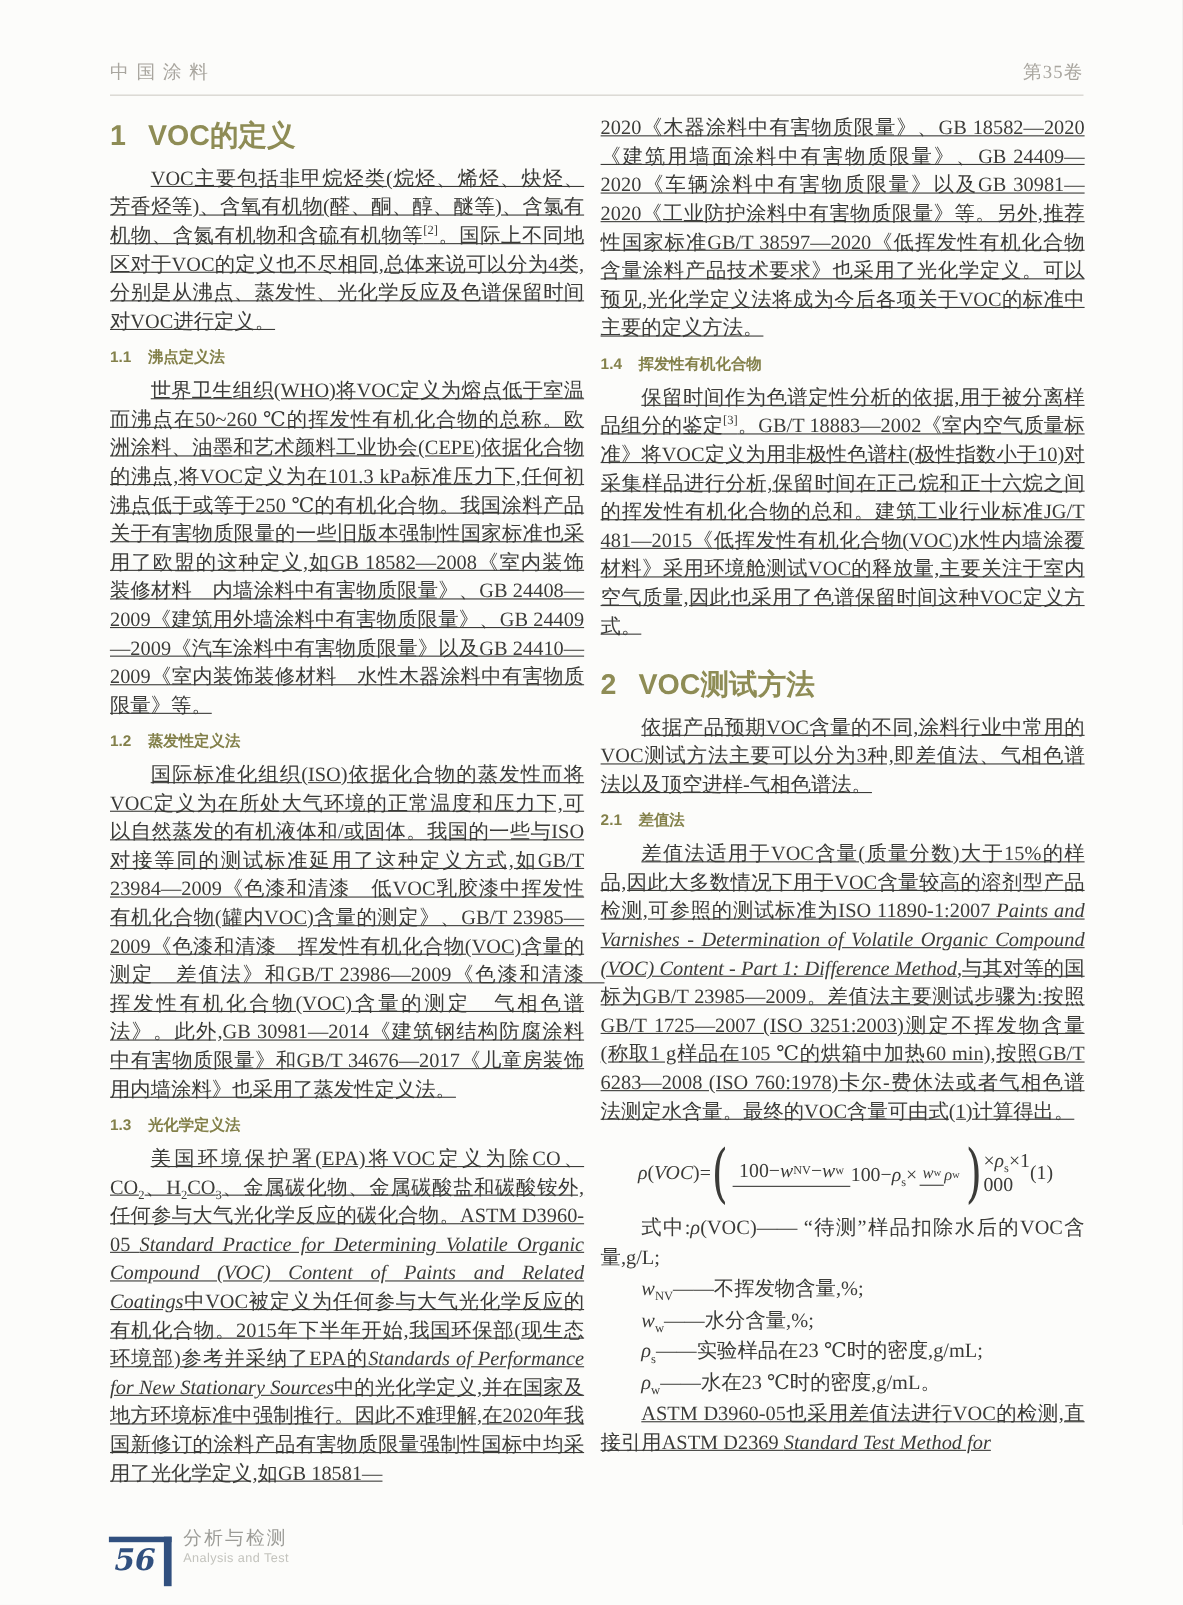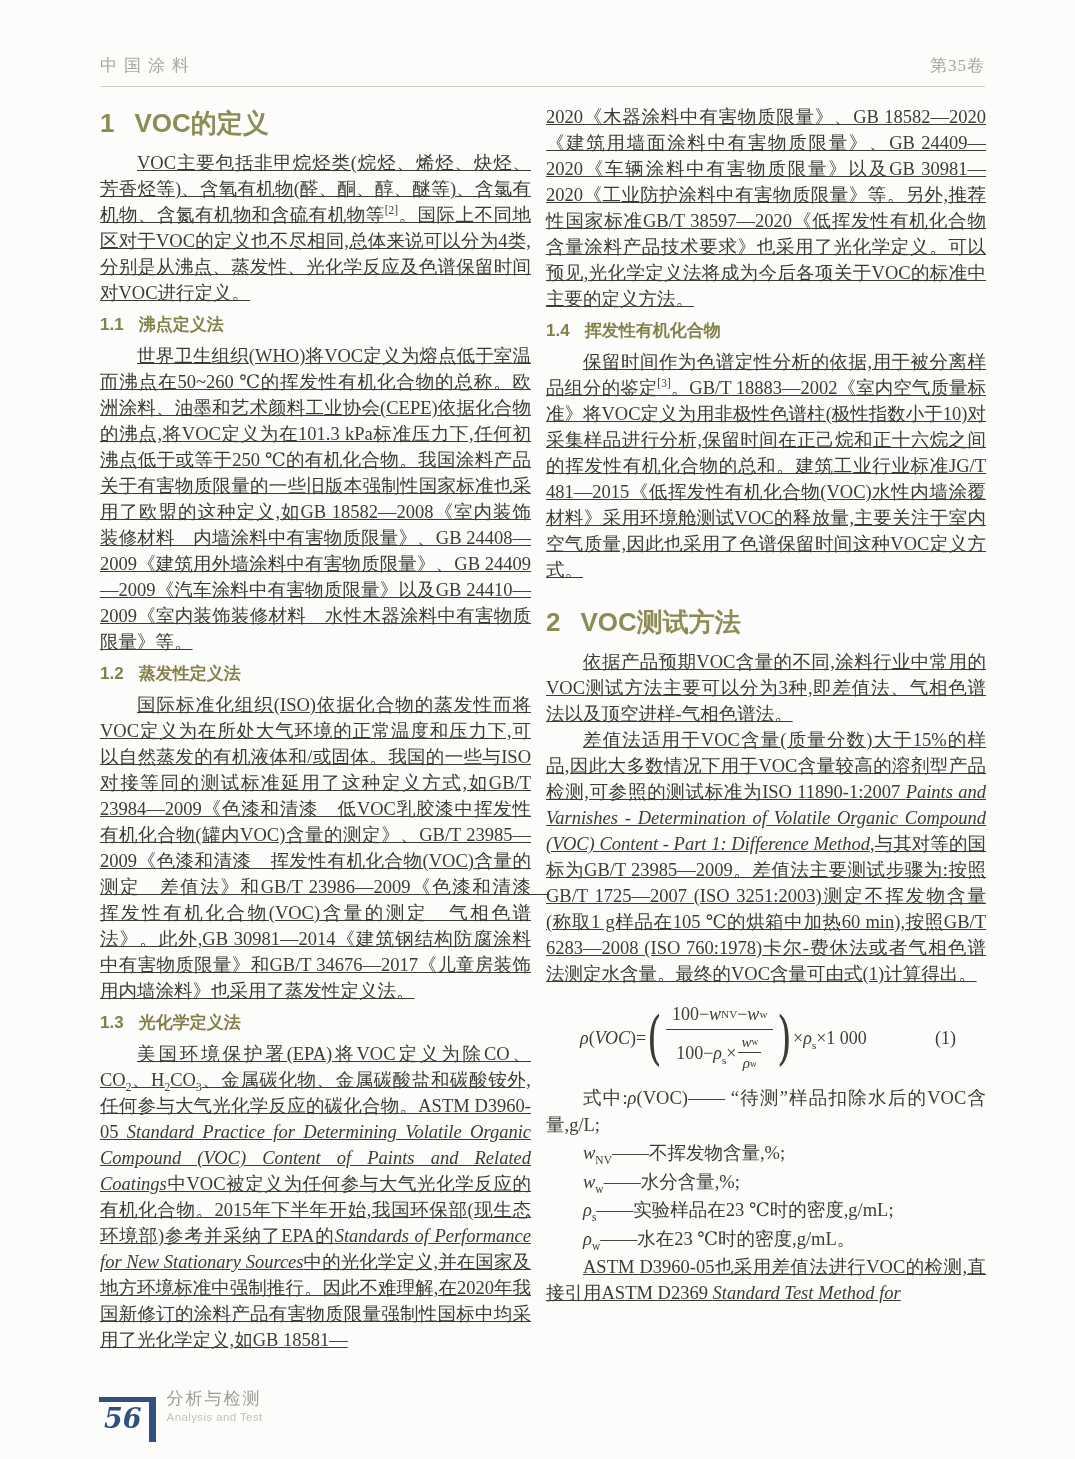--- a/index.html
+++ b/index.html
@@ -27,42 +27,42 @@
   h2.sec{
     margin:2px 0 10px;display:flex;align-items:baseline;
     font-family:"Liberation Sans","DejaVu Sans",sans-serif;
     font-size:26px;line-height:34px;font-weight:bold;color:#8e8c55;
   }
   h2.sec .sec-num{margin-right:20px;}
   h2.sec.mt{margin-top:22px;}
   h3.subsec{
     margin:5px 0 5px;display:flex;align-items:baseline;
     font-family:"Liberation Sans","DejaVu Sans",sans-serif;
-    font-size:17px;line-height:27px;font-weight:bold;color:#83804a;
+    font-size:14px;line-height:27px;font-weight:bold;color:#83804a;
   }
   h3.subsec .sec-num{margin-right:15px;}
 
   .para{margin:0;text-indent:2em;text-decoration:underline;}
   .para.no-indent{text-indent:0;}
   sup{font-size:0.62em;line-height:0;}
   sub{font-size:0.62em;line-height:0;}
   i{font-style:italic;}
 
   
   .equation{
     display:flex;align-items:center;
     margin:16px 0 12px;padding-left:34px;padding-right:30px;
     font-size:18px;line-height:1.25;text-indent:0;
   }
   .eq-body{display:inline-flex;align-items:center;}
   .paren{
     font-family:"DejaVu Serif",serif;font-weight:300;
     font-size:58px;line-height:0.9;transform:scaleX(0.65);margin:0 -3px;
   }
-  .frac{display:inline-flex;flex-direction:column;align-items:center;text-align:center;margin:0 3px;}
+  .frac{display:inline-flex;flex-direction:row;align-items:flex-end;text-align:center;margin:0 3px;}
   .frac .fnum{border-bottom:1.5px solid #3b3b38;padding:0 6px 3px;display:flex;justify-content:center;align-items:center;}
   .frac .fden{padding-top:3px;display:flex;justify-content:center;align-items:center;}
   .frac.inner{font-size:15px;margin:0 2px;}
   .frac.inner .fnum{border-bottom:1.2px solid #3b3b38;padding:0 3px 1px;}
   .frac.inner .fden{padding-top:1px;}
   .eq-number{margin-left:auto;}
 
   .where-line{margin:1px 0;text-indent:2em;line-height:27.5px;}
   .where-line.first{line-height:27px;}
 
@@ -125,20 +125,24 @@
       <span>挥发性有机化合物</span>
     </h3>
     <p class="para"><span>保留时间作为色谱定性分析的依据,用于被分离样品组分的鉴定</span><sup>[3]</sup><span>。GB/T 18883—2002《室内空气质量标准》将VOC定义为用非极性色谱柱(极性指数小于10)对采集样品进行分析,保留时间在正己烷和正十六烷之间的挥发性有机化合物的总和。建筑工业行业标准JG/T 481—2015《低挥发性有机化合物(VOC)水性内墙涂覆材料》采用环境舱测试VOC的释放量,主要关注于室内空气质量,因此也采用了色谱保留时间这种VOC定义方式。</span></p>
 
     <h2 class="sec mt">
       <span class="sec-num">2</span>
       <span>VOC测试方法</span>
     </h2>
     <p class="para"><span>依据产品预期VOC含量的不同,涂料行业中常用的VOC测试方法主要可以分为3种,即差值法、气相色谱法以及顶空进样-气相色谱法。</span></p>
 
+    <h3 class="subsec">
+      <span class="sec-num">2.1</span>
+      <span>差值法</span>
+    </h3>
     <p class="para"><span>差值法适用于VOC含量(质量分数)大于15%的样品,因此大多数情况下用于VOC含量较高的溶剂型产品检测,可参照的测试标准为ISO 11890-1:2007 </span><i>Paints and Varnishes - Determination of Volatile Organic Compound (VOC) Content - Part 1: Difference Method</i><span>,与其对等的国标为GB/T 23985—2009。差值法主要测试步骤为:按照GB/T 1725—2007 (ISO 3251:2003)测定不挥发物含量(称取1 g样品在105 ℃的烘箱中加热60 min),按照GB/T 6283—2008 (ISO 760:1978)卡尔-费休法或者气相色谱法测定水含量。最终的VOC含量可由式(1)计算得出。</span></p>
 
     <div class="equation">
       <span class="eq-body">
         <span><i>ρ</i><span>(</span><i>VOC</i><span>)=</span></span>
         <span class="paren">(</span>
         <span class="frac">
           <span class="fnum">
               <span>100−</span>
               <i>w</i>

